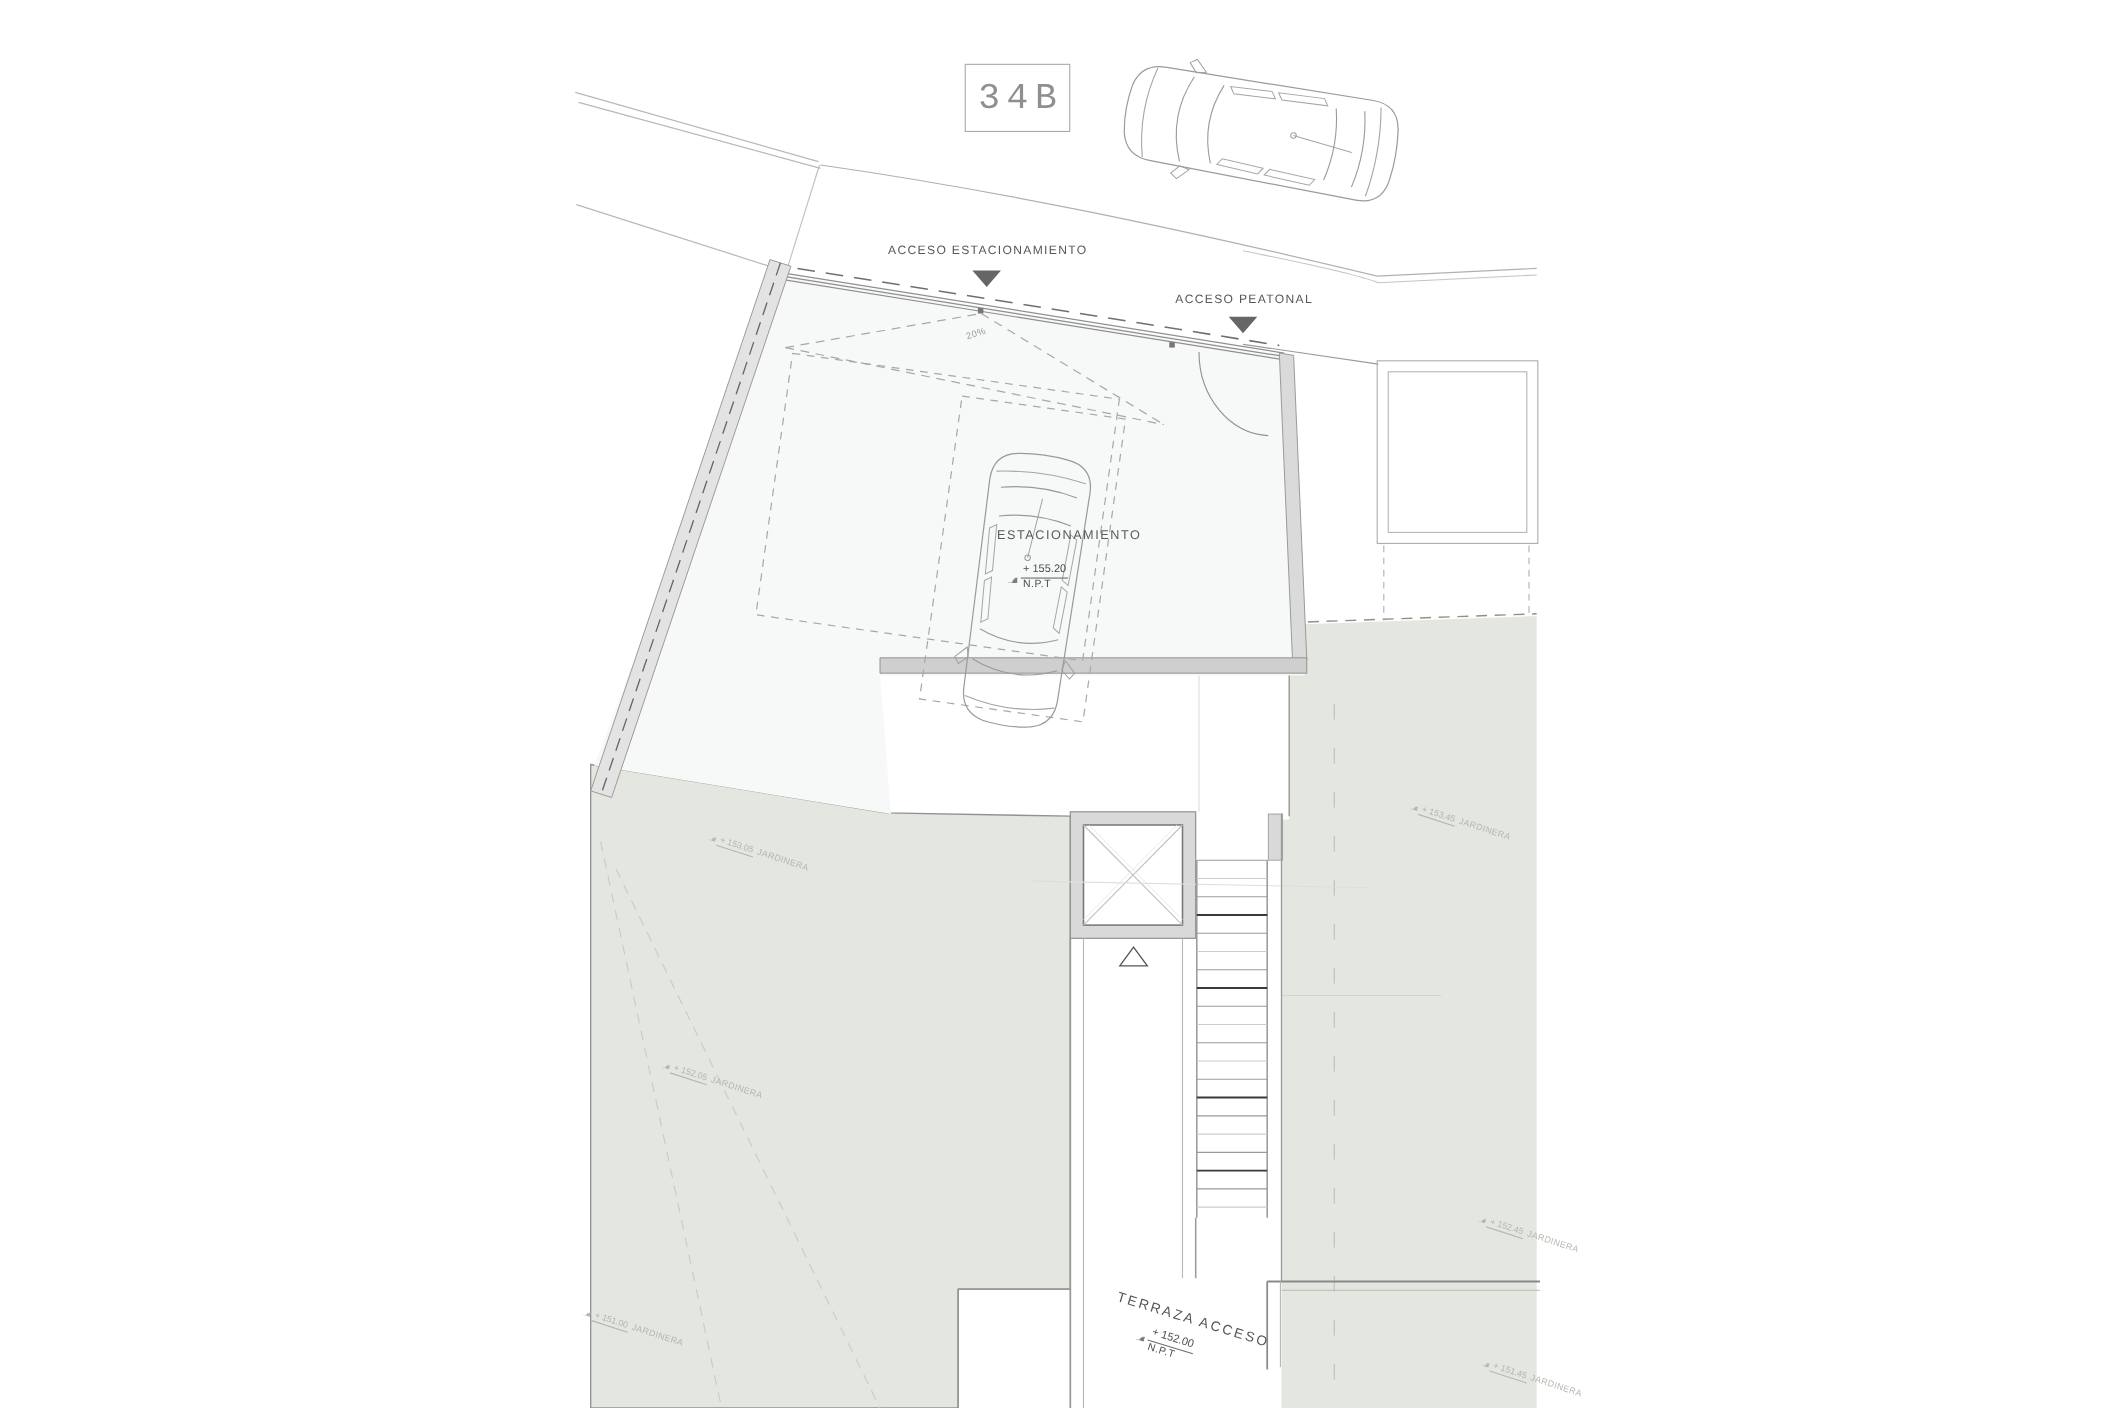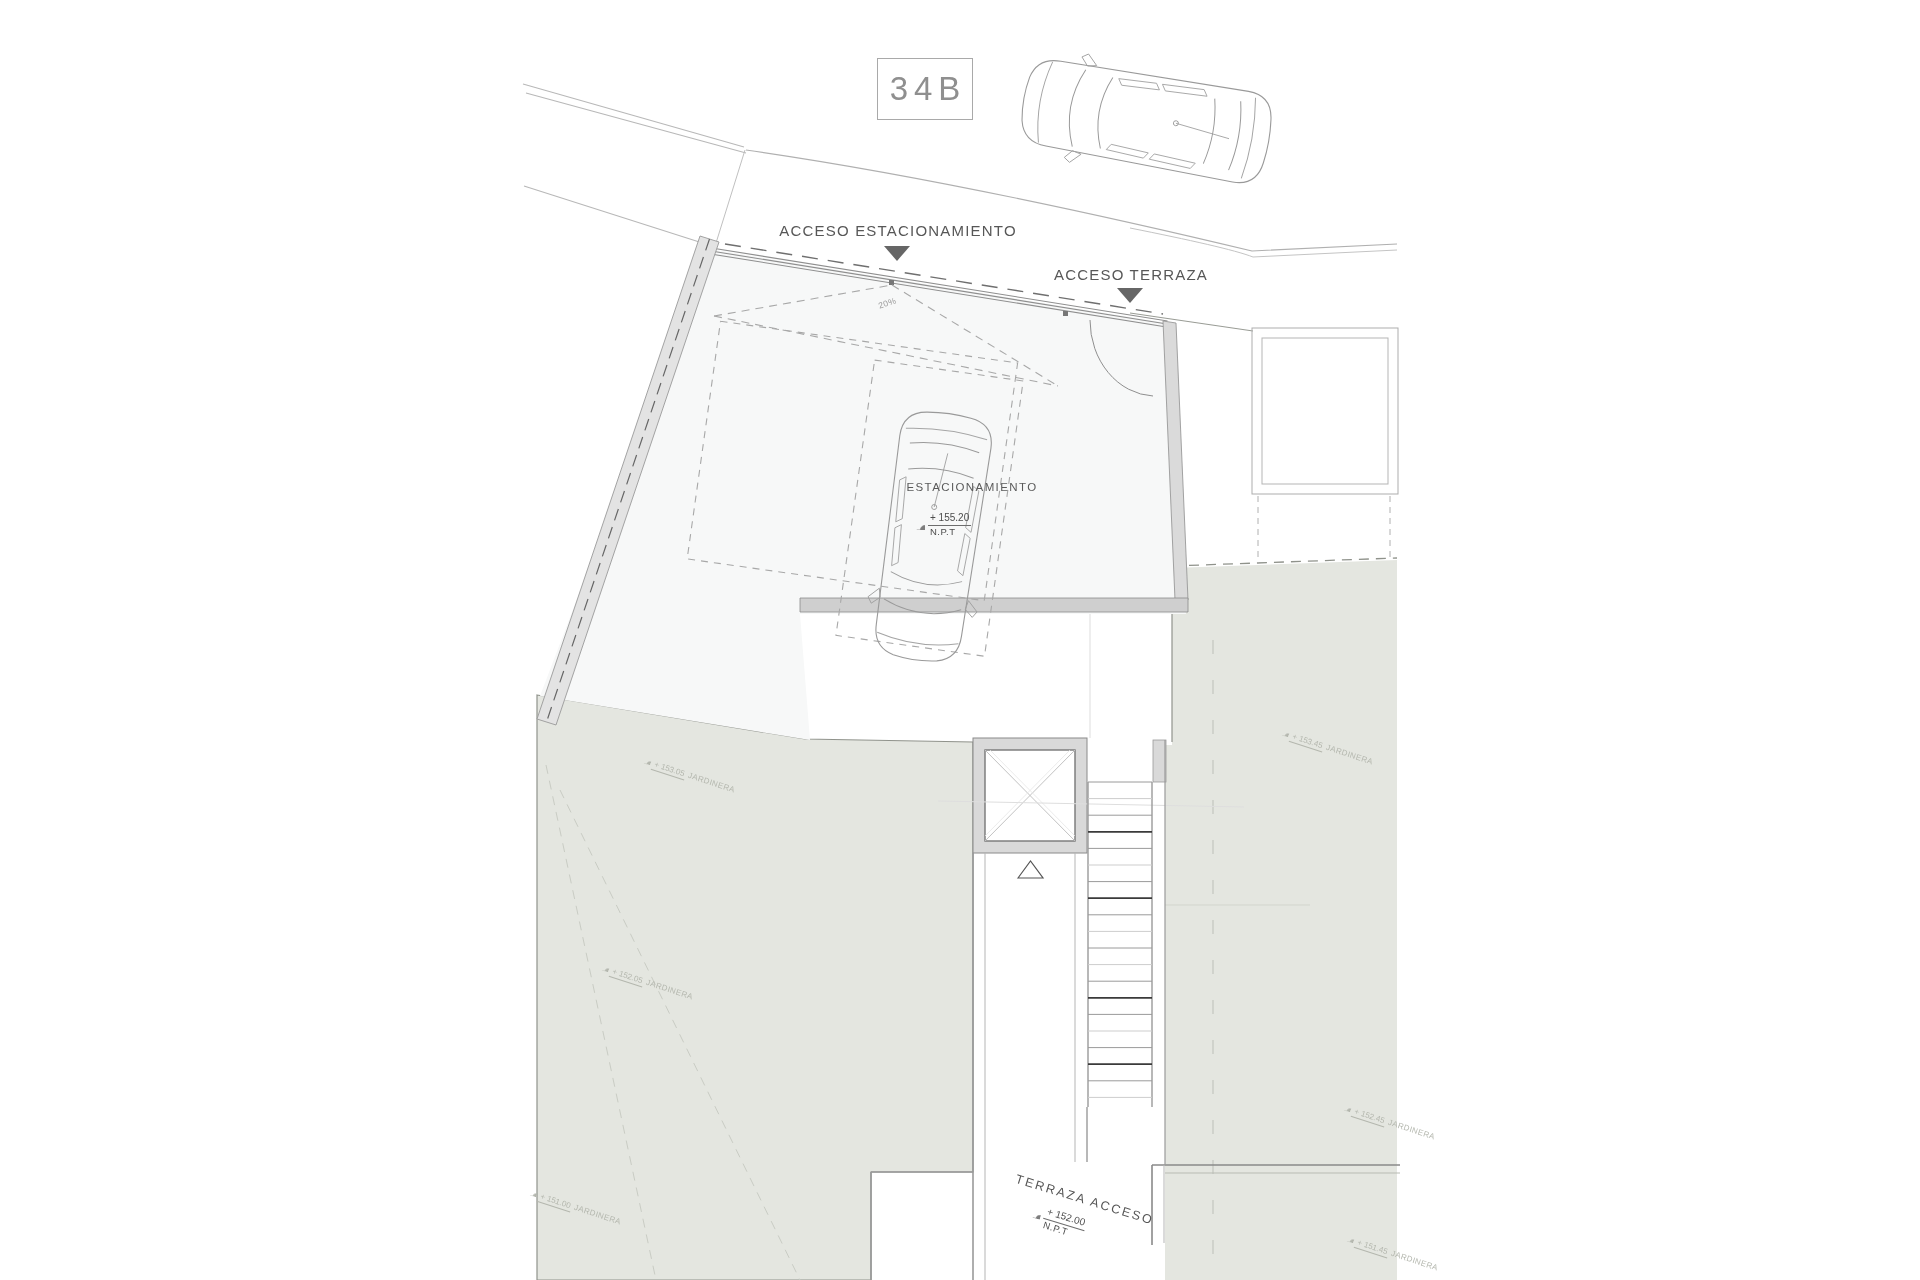--- a/index.html
+++ b/index.html
@@ -1,24 +1,24 @@
 <!DOCTYPE html>
 <html style="--c-background: #ffffff; --c-terrace: #e4e6e0; --c-plot: #f7f8f8; --c-wall_poche: #dcdcdc; --c-line_dark: #555555; --c-line_light: #b0b0b0; --c-accent_arrow: #666666; --c-faint_text: #b4b7ae;"><head>
 <meta charset="utf-8">
 <style>
   html,body{margin:0;padding:0;background:#fff;}
   #stage{position:relative;width:1920px;height:1280px;background:var(--c-background,#fff);overflow:hidden;
          font-family:"Liberation Sans",sans-serif;}
   #plan-svg{position:absolute;left:0;top:0;}
   .ovl{position:absolute;white-space:nowrap;}
-  .cad-label{font-size:15px;letter-spacing:1.2px;color:#575757;transform:translateX(-50%);}
+  .cad-label{font-size:11px;letter-spacing:1.2px;color:#575757;transform:translateX(-50%);}
   .tri{width:0;height:0;border-left:13px solid transparent;border-right:13px solid transparent;
        border-top:15px solid var(--c-accent_arrow,#666);}
   .plan-no{width:88px;height:60px;border:1px solid #a9a9a9;display:flex;align-items:center;justify-content:center;
-           font-family:Liberation Sans, sans-serif;font-size:33px;color:#8f8f8f;letter-spacing:6px;
+           font-family:Liberation Mono, monospace;font-size:33px;color:#8f8f8f;letter-spacing:6px;
            padding-left:6px;background:#fff;}
   .lvl{display:flex;align-items:flex-start;gap:3px;}
   .lvl .col{display:flex;flex-direction:column;line-height:1.15;}
   .lvl-val{font-size:10px;color:#4c4c4c;border-bottom:1px solid #6d6d6d;padding:0 2px 1px 2px;}
   .lvl-datum{font-size:9.5px;color:#4c4c4c;padding:1px 2px 0 2px;letter-spacing:.5px;}
   .lvlicon{color:#7d7d7d;flex:none;margin-top:1px;}
   .planter{display:flex;align-items:flex-start;gap:2px;color:var(--c-faint_text,#b4b7ae);transform-origin:left top;}
   .planter .lvl-val{font-size:8px;color:var(--c-faint_text,#b4b7ae);border-bottom:1px solid var(--c-faint_text,#b4b7ae);}
   .planter .lvl-datum{font-size:8px;color:var(--c-faint_text,#b4b7ae);letter-spacing:.4px;}
   .planter .lvlicon{color:var(--c-faint_text,#b4b7ae);}
@@ -187,21 +187,21 @@
   <path d="M1018 878 L1030.5 861 L1043 878 Z" fill="none" stroke="#555" stroke-width="1.2"></path>
 </svg>
 
 <div class="ovl plan-no" style="left:877px;top:58px">
   <span>34B</span>
 </div>
 
 <div class="ovl cad-label" style="left:898px;top:222px">ACCESO ESTACIONAMIENTO</div>
 <div class="ovl tri" style="left:884px;top:246px"></div>
 
-<div class="ovl cad-label" style="left:1131px;top:266px">ACCESO TERRAZA</div>
+<div class="ovl cad-label" style="left:1131px;top:266px">ACCESO PEATONAL</div>
 <div class="ovl tri" style="left:1117px;top:288px"></div>
 
 <div class="ovl slope" style="left:878px;top:298px">20%</div>
 
 <div class="ovl park-label" style="left:972px;top:481px">ESTACIONAMIENTO</div>
 
 <div class="ovl lvl" style="left:908px;top:512px">
   <svg class="lvlicon" width="17" height="17" viewBox="-12 -12 24 24">
         <use href="#lvl-sym"></use>
       </svg>

